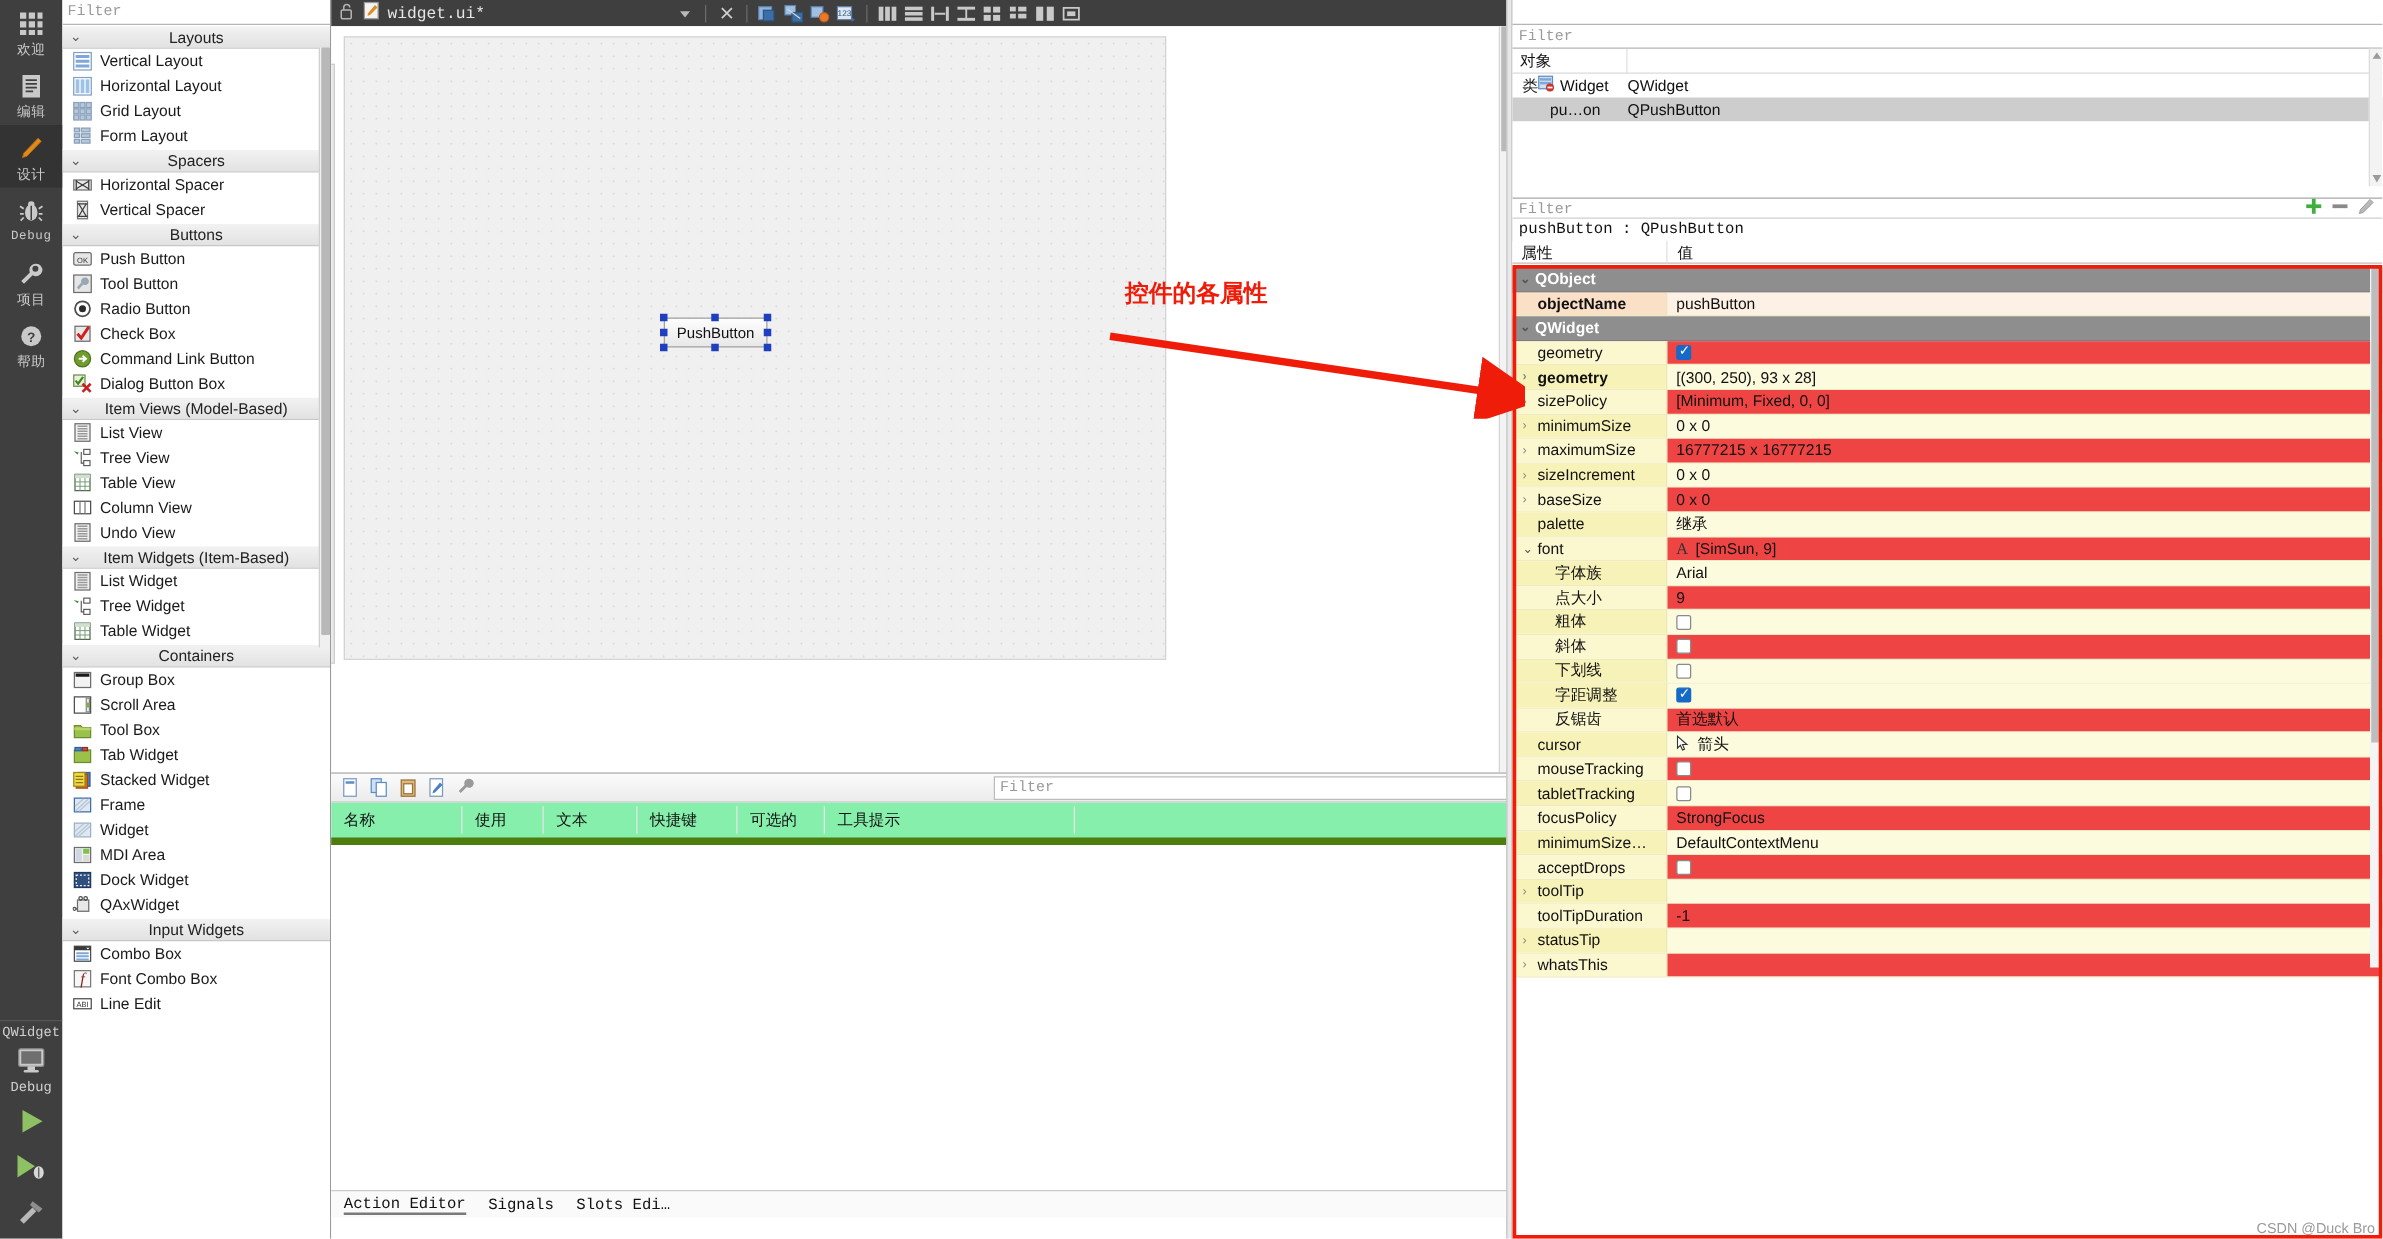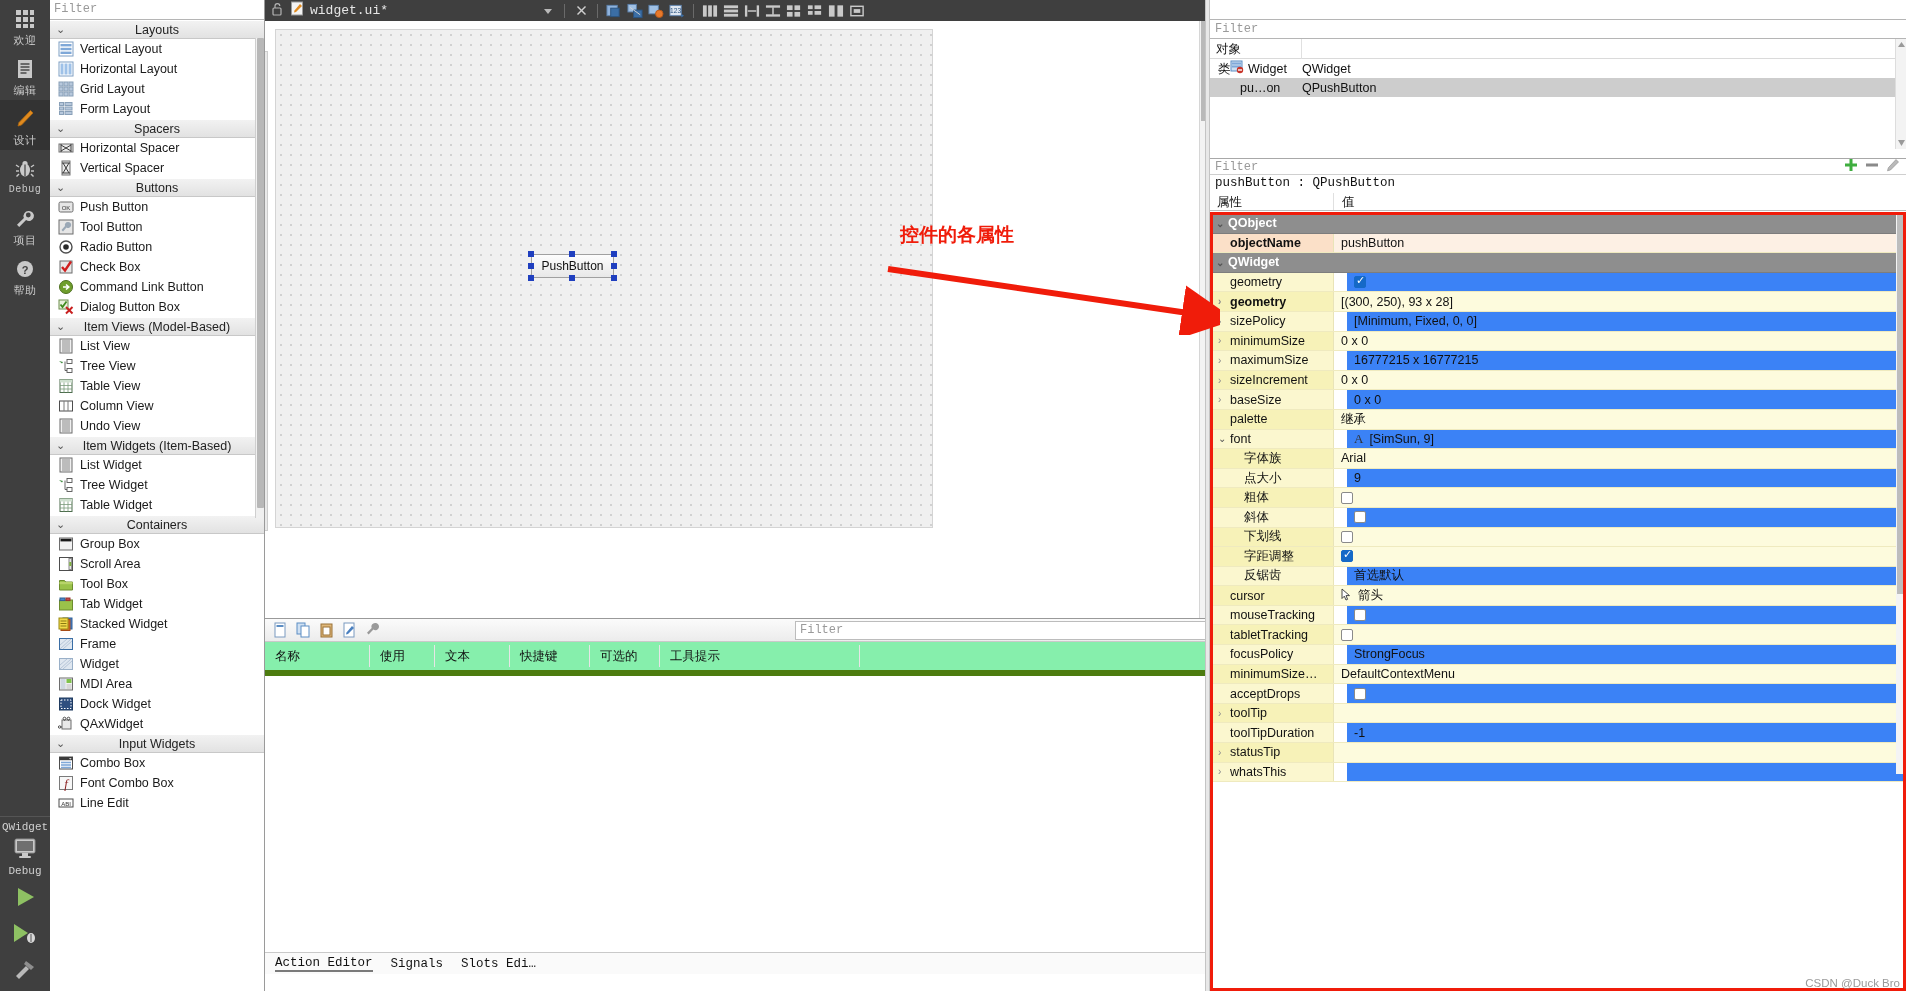--- a/index.html
+++ b/index.html
@@ -181,21 +181,21 @@
   .pr .k { width:124px; display:flex; align-items:center; gap:4px; padding-left:6px; height:100%;
            border-right:1px solid #e9e4b8; }
   .pr .v { flex:1; padding-left:7px; height:100%; display:flex; align-items:center; gap:6px;}
   .pr.group { background:#8e8e8e; color:#fff; font-weight:bold; border-bottom:1px solid #7d7d7d;}
   .pr.group .k { border-right:none; width:auto; font-weight:bold;}
   .pr.modified .k { background:#fbe0c8; font-weight:bold; }
   .pr.modified .v { background:#fdf0e4; }
   .pr.alt-a .k { background:#f7f2b8; }
   .pr.alt-a .v { background:#fdfbdd; }
   .pr.alt-b .k { background:#fbf7cf; }
-  .pr.alt-b .v { background:#3b82f6;margin-left:13px; }
+  .pr.alt-b .v { background:#ef4444; }
   .pr .k.bold { font-weight:bold; }
   .pr .k.indent1 { padding-left:20px; }
   .pr .k.indent2 { padding-left:34px; }
   .arrow-r { font-size:10px; color:#8a8a8a; width:8px; display:inline-block;}
   .arrow-d { font-size:10px; color:#555; width:8px; display:inline-block;}
   .cbox { width:12px; height:12px; border:1px solid #8a8a8a; border-radius:2px; background:#fff; }
   .cbox.on { background:#1569c7; border-color:#1569c7; position:relative;}
   .cbox.on::after { content:"✓"; position:absolute; left:1px; top:-3px; font-size:11px; color:#fff;}
 
   .pe-vscroll { position:absolute; right:0; top:214px; width:10px; height:560px; background:#f4f4f4;}

